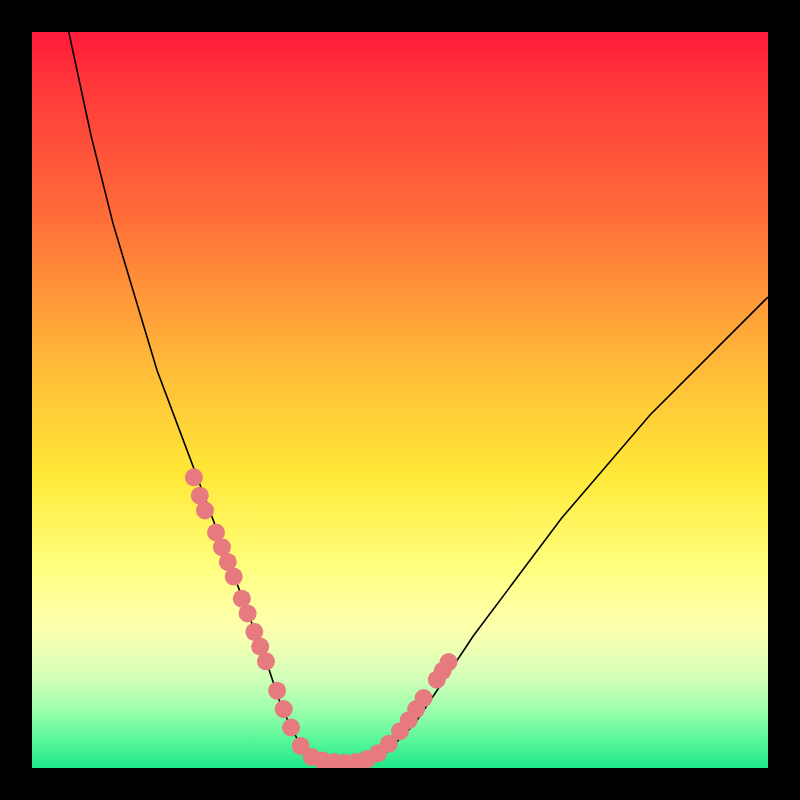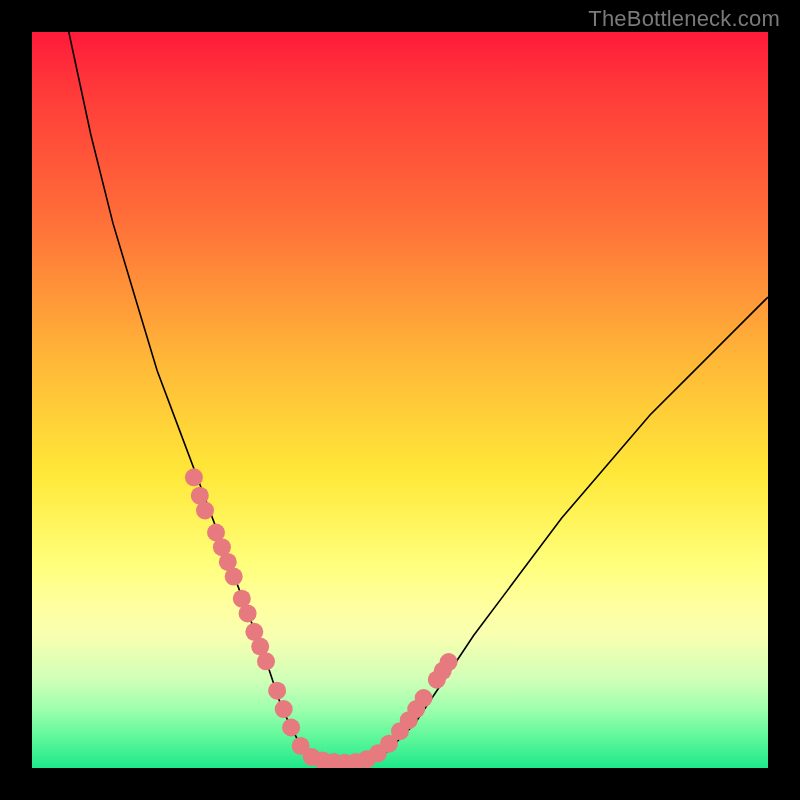--- a/index.html
+++ b/index.html
@@ -98,14 +98,13 @@
           <circle cx="368.0" cy="699.2" r="9" fill="#e77a7e"></circle>
           <circle cx="376.8" cy="688.2" r="9" fill="#e77a7e"></circle>
           <circle cx="384.2" cy="677.1" r="9" fill="#e77a7e"></circle>
           <circle cx="391.6" cy="666.1" r="9" fill="#e77a7e"></circle>
           <circle cx="404.8" cy="647.7" r="9" fill="#e77a7e"></circle>
           <circle cx="410.7" cy="638.8" r="9" fill="#e77a7e"></circle>
           <circle cx="416.6" cy="630.0" r="9" fill="#e77a7e"></circle>
         </g>
     </svg>
   </div>
-  <div class="watermark">TheBottleneck.com</div>
 </div>
 
 </body></html>

